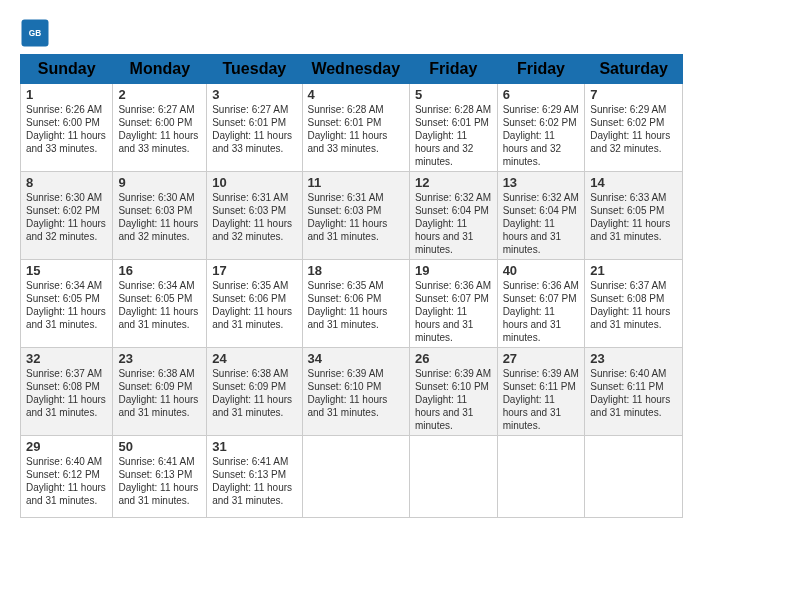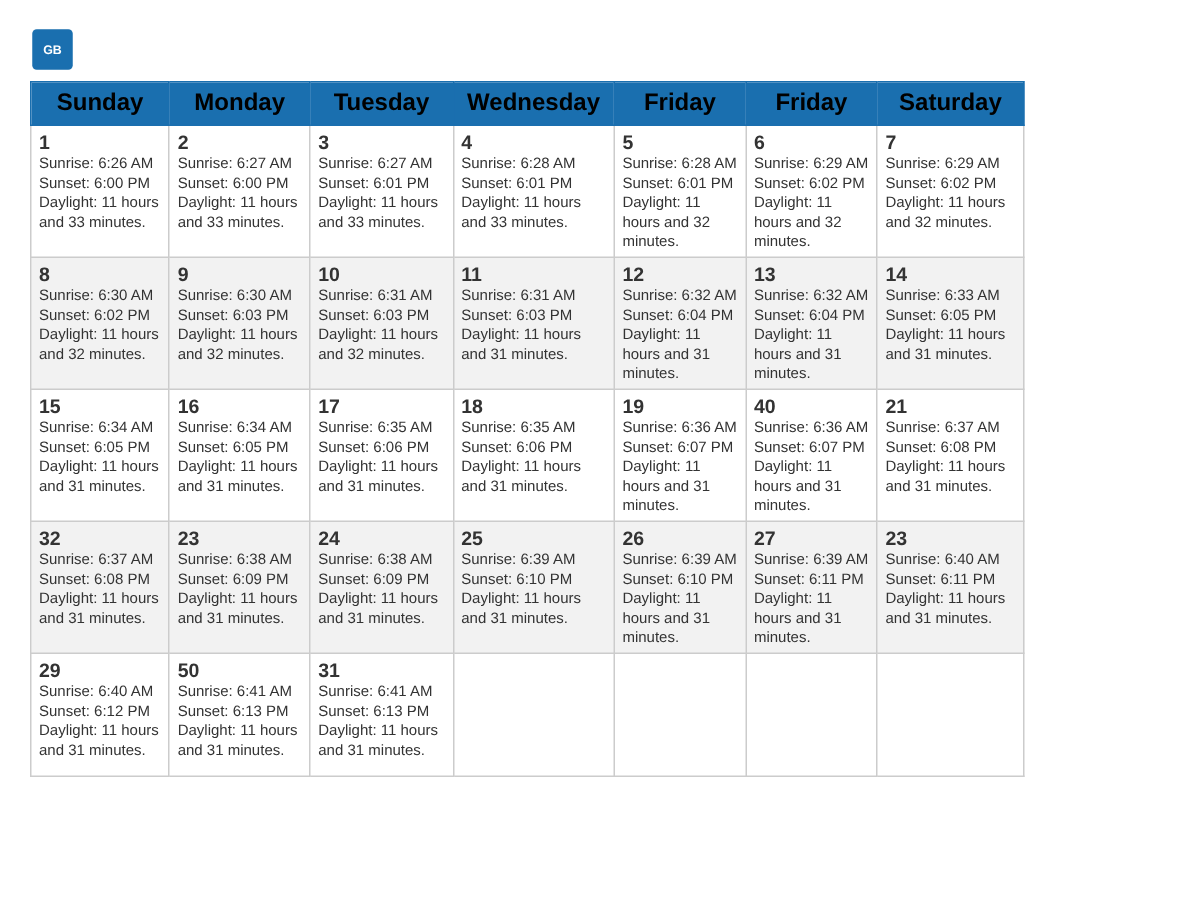--- a/index.html
+++ b/index.html
@@ -223,21 +223,21 @@
           </td>
           <td>
             <span class="day-num">23</span>
 <div class="day-detail">Sunrise: 6:38 AM<br>Sunset: 6:09 PM<br>Daylight: 11 hours and 31 minutes.</div>
           </td>
           <td>
             <span class="day-num">24</span>
 <div class="day-detail">Sunrise: 6:38 AM<br>Sunset: 6:09 PM<br>Daylight: 11 hours and 31 minutes.</div>
           </td>
           <td>
-            <span class="day-num">25</span>
+            <span class="day-num">34</span>
 <div class="day-detail">Sunrise: 6:39 AM<br>Sunset: 6:10 PM<br>Daylight: 11 hours and 31 minutes.</div>
           </td>
           <td>
             <span class="day-num">26</span>
 <div class="day-detail">Sunrise: 6:39 AM<br>Sunset: 6:10 PM<br>Daylight: 11 hours and 31 minutes.</div>
           </td>
           <td>
             <span class="day-num">27</span>
 <div class="day-detail">Sunrise: 6:39 AM<br>Sunset: 6:11 PM<br>Daylight: 11 hours and 31 minutes.</div>
           </td>

